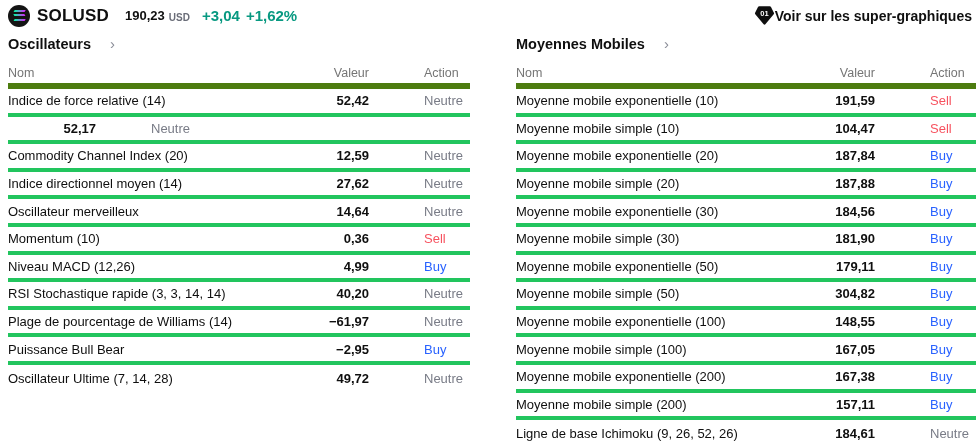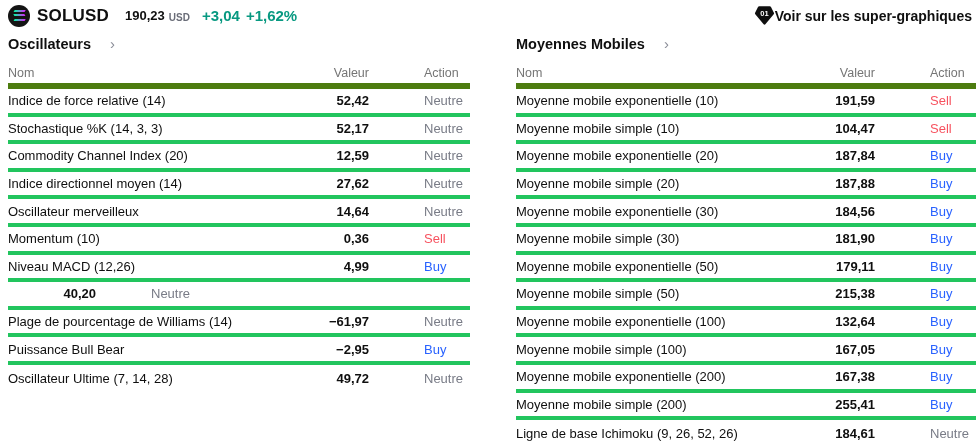--- a/index.html
+++ b/index.html
@@ -76,21 +76,20 @@
       <span class="col-action">Action</span>
     </div>
     <div class="tbl-body">
   <div class="row">
     <span class="col-name">Indice de force relative (14)</span>
     <span class="col-value">52,42</span>
     <span class="col-action" style="color: rgb(120, 123, 134);">Neutre</span>
   </div>
 
   <div class="row">
-    <span class="col-name">Stochastique %K (14, 3, 3)</span>
     <span class="col-value">52,17</span>
     <span class="col-action" style="color: rgb(120, 123, 134);">Neutre</span>
   </div>
 
   <div class="row">
     <span class="col-name">Commodity Channel Index (20)</span>
     <span class="col-value">12,59</span>
     <span class="col-action" style="color: rgb(120, 123, 134);">Neutre</span>
   </div>
 
@@ -112,20 +111,21 @@
     <span class="col-action" style="color: rgb(247, 82, 95);">Sell</span>
   </div>
 
   <div class="row">
     <span class="col-name">Niveau MACD (12,26)</span>
     <span class="col-value">4,99</span>
     <span class="col-action" style="color: rgb(41, 98, 255);">Buy</span>
   </div>
 
   <div class="row">
+    <span class="col-name">RSI Stochastique rapide (3, 3, 14, 14)</span>
     <span class="col-value">40,20</span>
     <span class="col-action" style="color: rgb(120, 123, 134);">Neutre</span>
   </div>
 
   <div class="row">
     <span class="col-name">Plage de pourcentage de Williams (14)</span>
     <span class="col-value">−61,97</span>
     <span class="col-action" style="color: rgb(120, 123, 134);">Neutre</span>
   </div>
 
@@ -191,45 +191,45 @@
   </div>
 
   <div class="row">
     <span class="col-name">Moyenne mobile exponentielle (50)</span>
     <span class="col-value">179,11</span>
     <span class="col-action" style="color: rgb(41, 98, 255);">Buy</span>
   </div>
 
   <div class="row">
     <span class="col-name">Moyenne mobile simple (50)</span>
-    <span class="col-value">215,38</span>
+    <span class="col-value">304,82</span>
     <span class="col-action" style="color: rgb(41, 98, 255);">Buy</span>
   </div>
 
   <div class="row">
     <span class="col-name">Moyenne mobile exponentielle (100)</span>
-    <span class="col-value">132,64</span>
+    <span class="col-value">148,55</span>
     <span class="col-action" style="color: rgb(41, 98, 255);">Buy</span>
   </div>
 
   <div class="row">
     <span class="col-name">Moyenne mobile simple (100)</span>
     <span class="col-value">167,05</span>
     <span class="col-action" style="color: rgb(41, 98, 255);">Buy</span>
   </div>
 
   <div class="row">
     <span class="col-name">Moyenne mobile exponentielle (200)</span>
     <span class="col-value">167,38</span>
     <span class="col-action" style="color: rgb(41, 98, 255);">Buy</span>
   </div>
 
   <div class="row">
     <span class="col-name">Moyenne mobile simple (200)</span>
-    <span class="col-value">255,41</span>
+    <span class="col-value">157,11</span>
     <span class="col-action" style="color: rgb(41, 98, 255);">Buy</span>
   </div>
 
   <div class="row">
     <span class="col-name">Ligne de base Ichimoku (9, 26, 52, 26)</span>
     <span class="col-value">184,61</span>
     <span class="col-action" style="color: rgb(120, 123, 134);">Neutre</span>
   </div>
 </div>
   </div>

